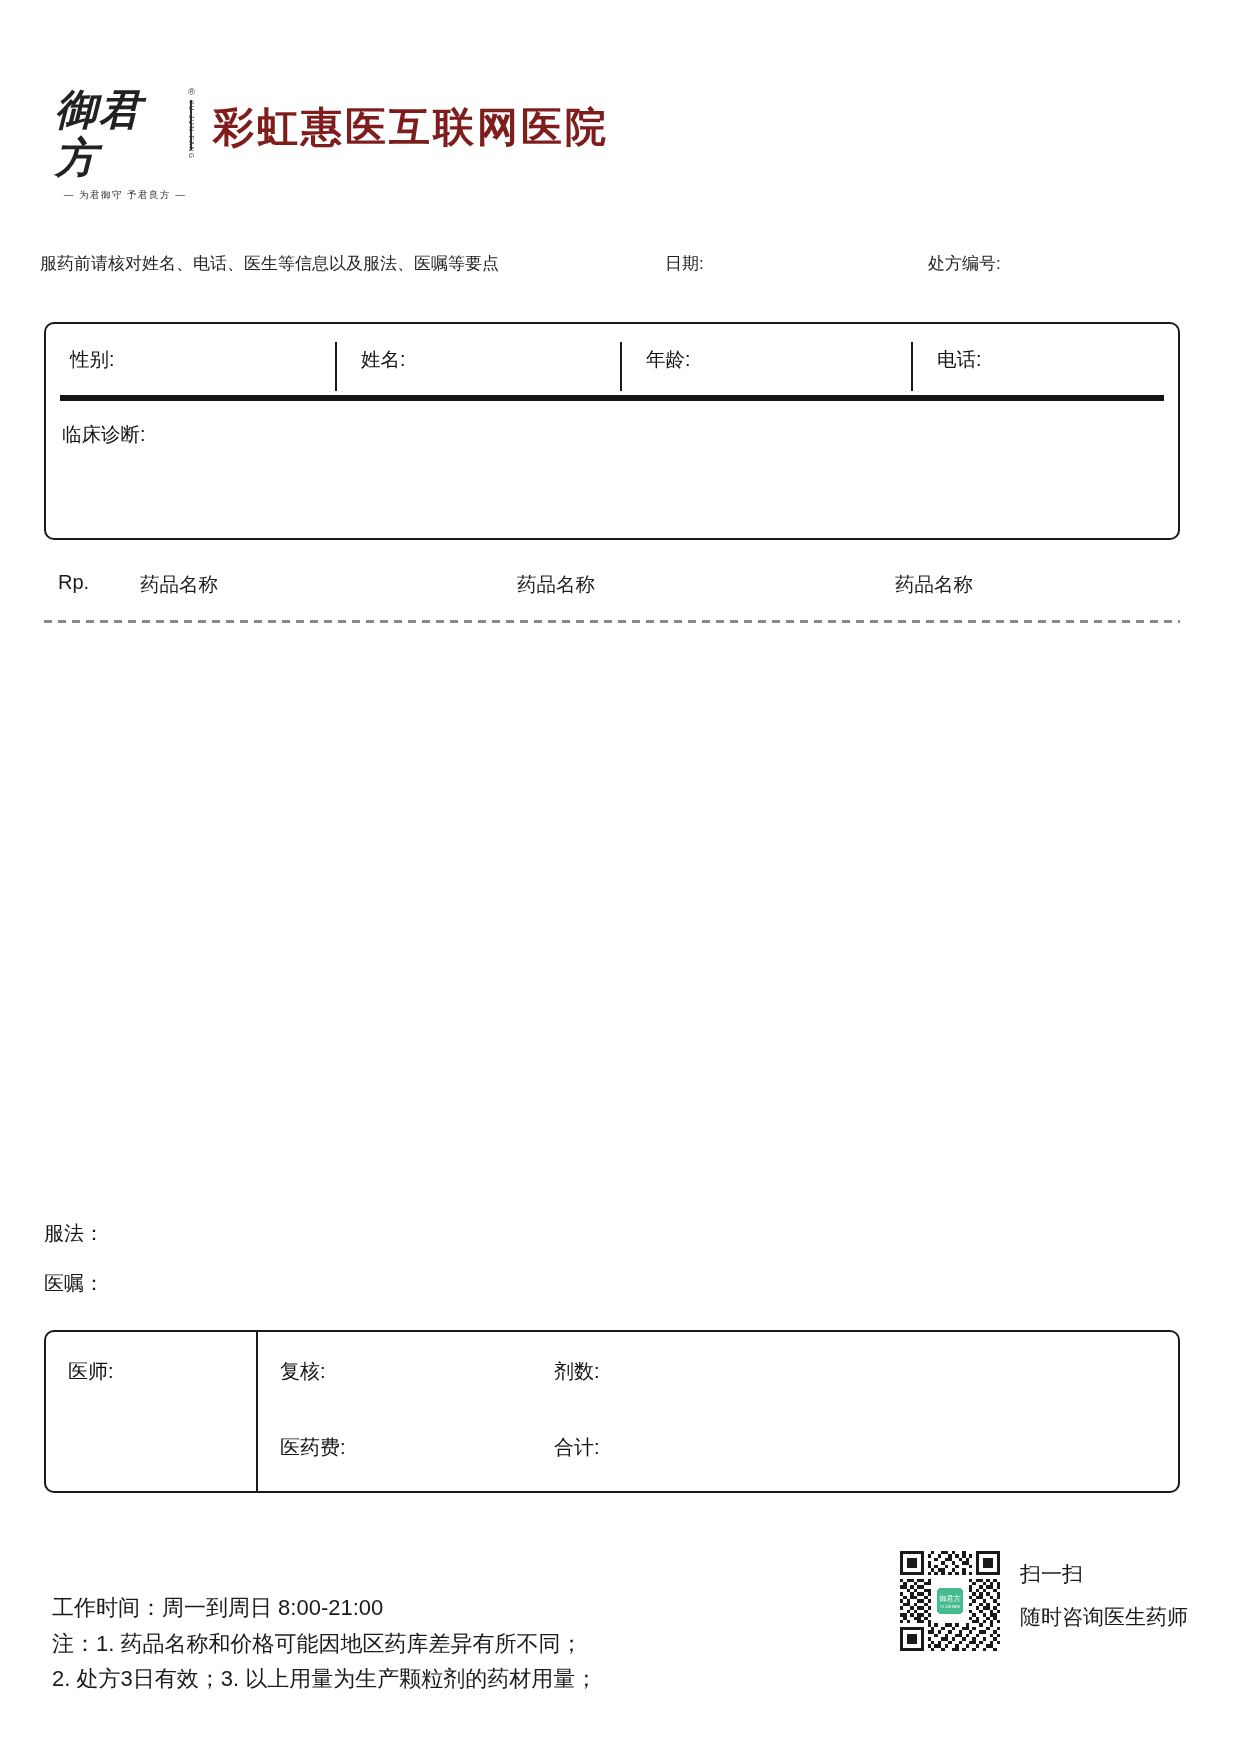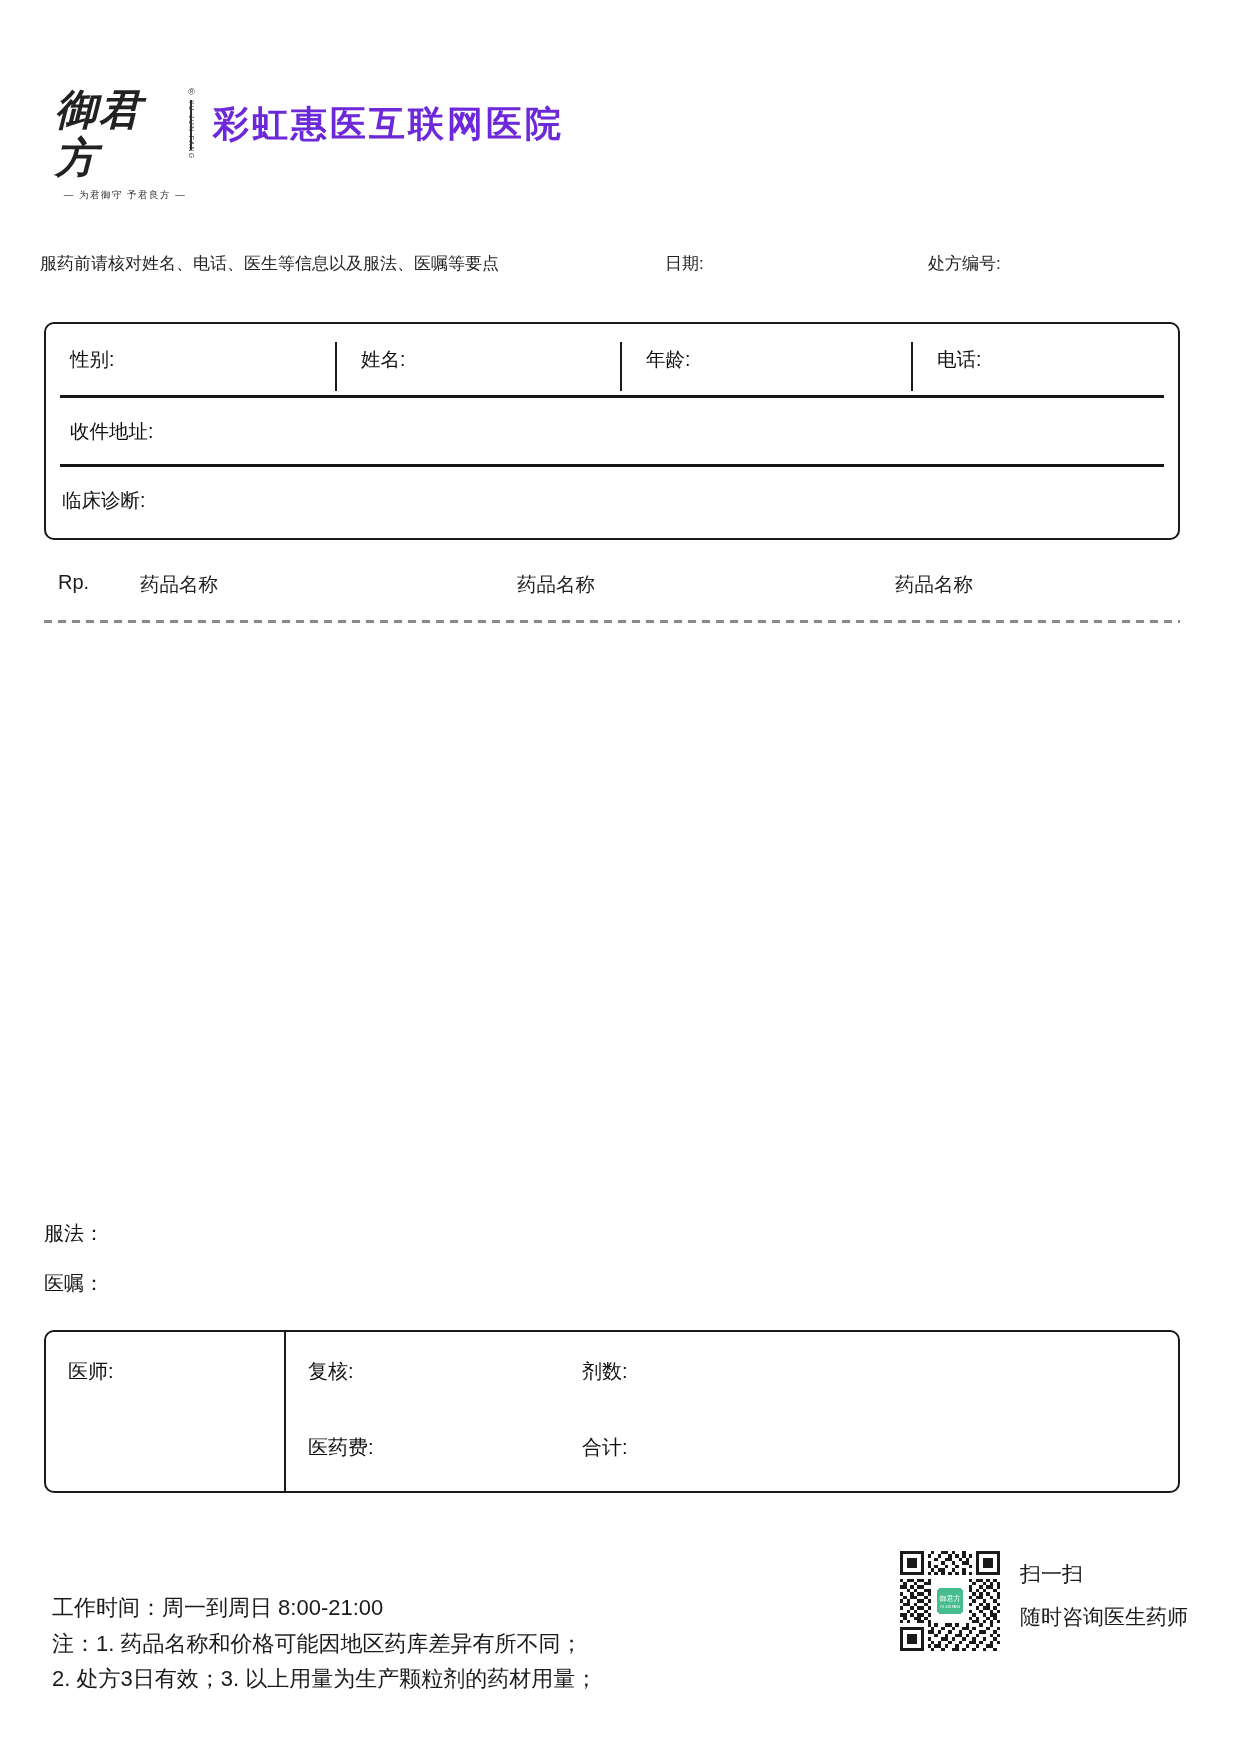--- a/index.html
+++ b/index.html
@@ -29,21 +29,21 @@
     font-size:6.5px; letter-spacing:1.5px; color:#444; margin-top:3px;
     white-space:nowrap;
   }
   .logo-tagline {
     margin-top:6px; font-size:9.5px; letter-spacing:1.5px;
     color:#2a2a2a; white-space:nowrap; text-align:center;
   }
   .header-divider { position:absolute; left:190px; top:100px; width:1.5px; height:50px; background:#2e2e2e; }
   .hospital-name {
     position:absolute; left:213px; top:100px; margin:0;
-    font-size:36px; font-weight:bold; letter-spacing:3px; color:#6d28d9;
+    font-size:41px; font-weight:bold; letter-spacing:3px; color:#7f1d1d;
   }
 
   
   .notice-row { position:absolute; left:0; top:252px; width:1240px; height:26px; font-size:17px; color:#242424; }
   .notice-reminder { position:absolute; left:40px; }
   .notice-date     { position:absolute; left:665px; }
   .notice-rxno     { position:absolute; left:928px; }
 
   
   .patient-box {
@@ -75,21 +75,21 @@
   
   .usage-label  { position:absolute; left:44px; top:1220px; font-size:20px; color:#161616; }
   .advice-label { position:absolute; left:44px; top:1270px; font-size:20px; color:#161616; }
 
   
   .sign-box {
     position:absolute; left:44px; top:1330px; width:1136px; height:163px;
     border:2.5px solid #1a1a1a; border-radius:10px; box-sizing:border-box;
     display:flex; background:#fff;
   }
-  .s-left { width:240px; border-right:2.5px solid #1a1a1a; box-sizing:border-box; padding:26px 0 0 22px; font-size:20px; color:#111; }
+  .s-left { width:212px; border-right:2.5px solid #1a1a1a; box-sizing:border-box; padding:26px 0 0 22px; font-size:20px; color:#111; }
   .s-right { flex:1; position:relative; font-size:20px; color:#111;padding-left:16px; }
   .s-review   { position:absolute; left:22px;  top:26px; }
   .s-dose     { position:absolute; left:296px; top:26px; }
   .s-fee      { position:absolute; left:22px;  top:102px;text-align:right; }
   .s-total    { position:absolute; left:296px; top:102px; }
 
   
   .foot-lines { position:absolute; left:52px; top:1546px; font-size:22px; line-height:35.5px; color:#1b1b1b;margin-top:44px; }
   .qr-wrap { position:absolute; left:900px; top:1551px; display:flex; }
   .qr-svg { width:100px; height:100px; display:block; }
@@ -130,23 +130,20 @@
         <span>姓名:</span>
       </div>
       <div class="p-cell with-div">
         <span>年龄:</span>
       </div>
       <div class="p-cell">
         <span>电话:</span>
       </div>
     </div>
     <div class="p-line"></div>
-    <div class="p-row2">
-      <span>收件地址:</span>
-    </div>
     <div class="p-line"></div>
     <div class="p-row3">
       <span>临床诊断:</span>
     </div>
   </section>
 
   <div class="rp-row">
     <span class="rp-label">Rp.</span>
     <span class="rp-col1">药品名称</span>
     <span class="rp-col2">药品名称</span>

